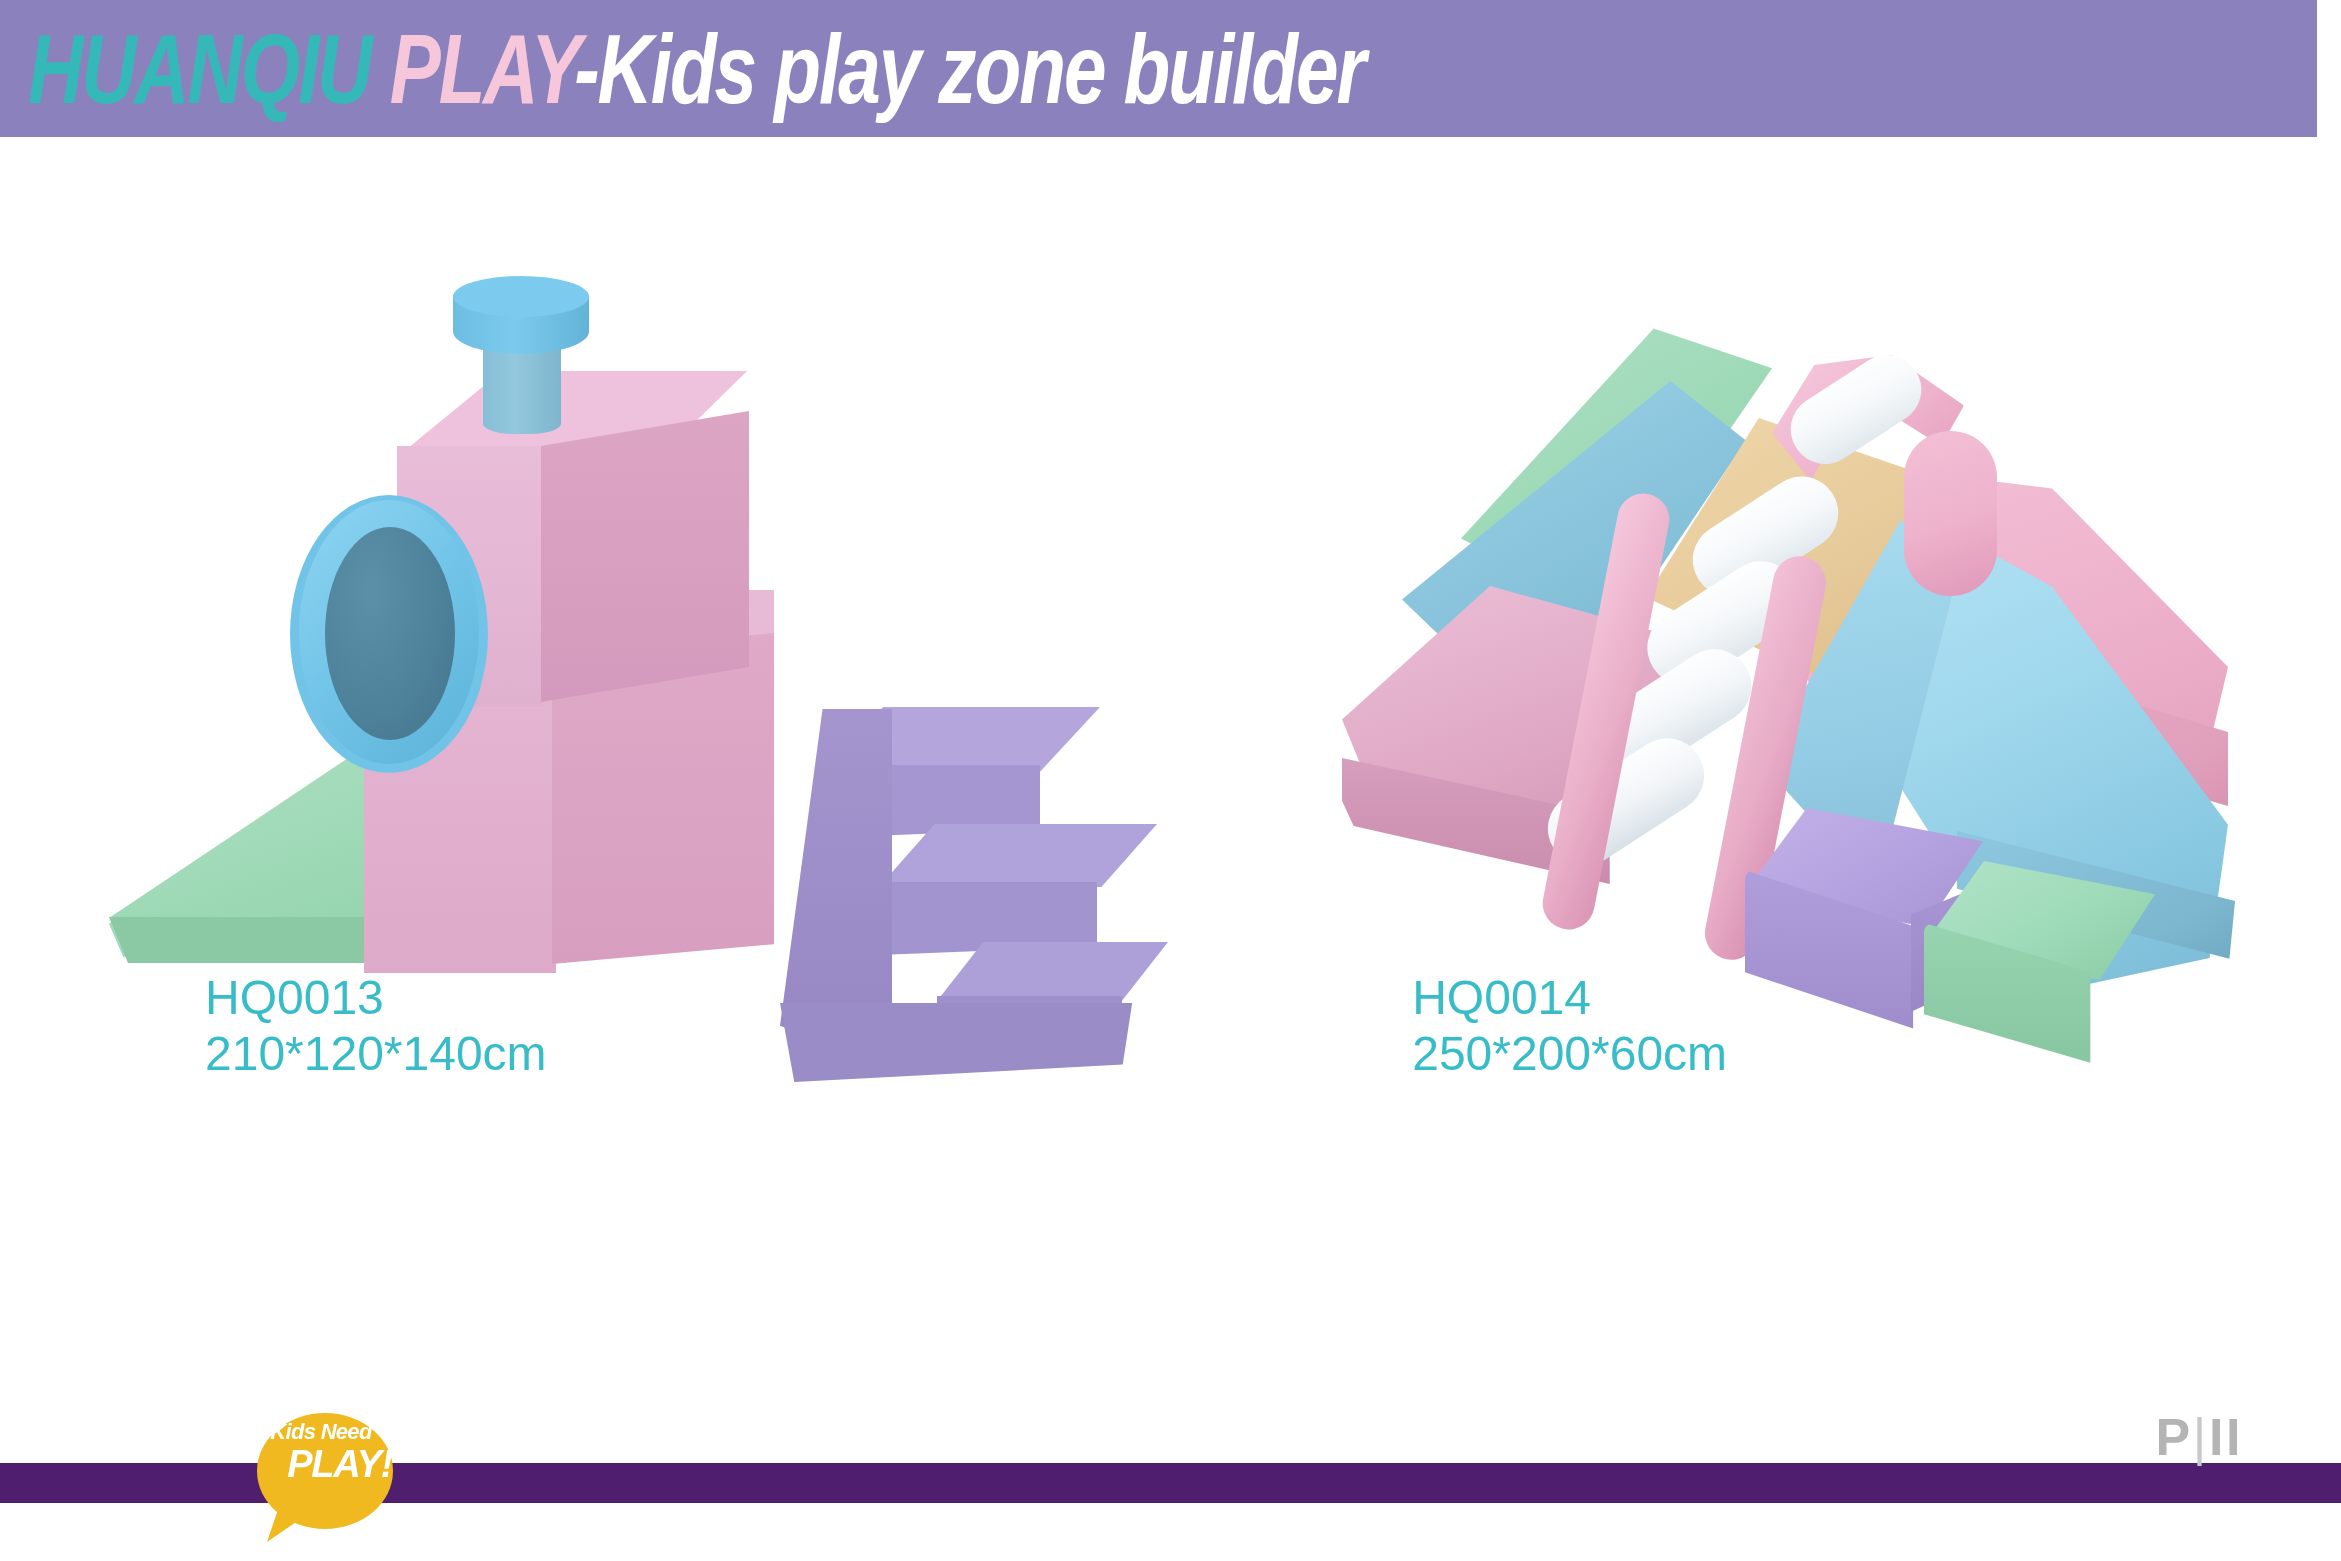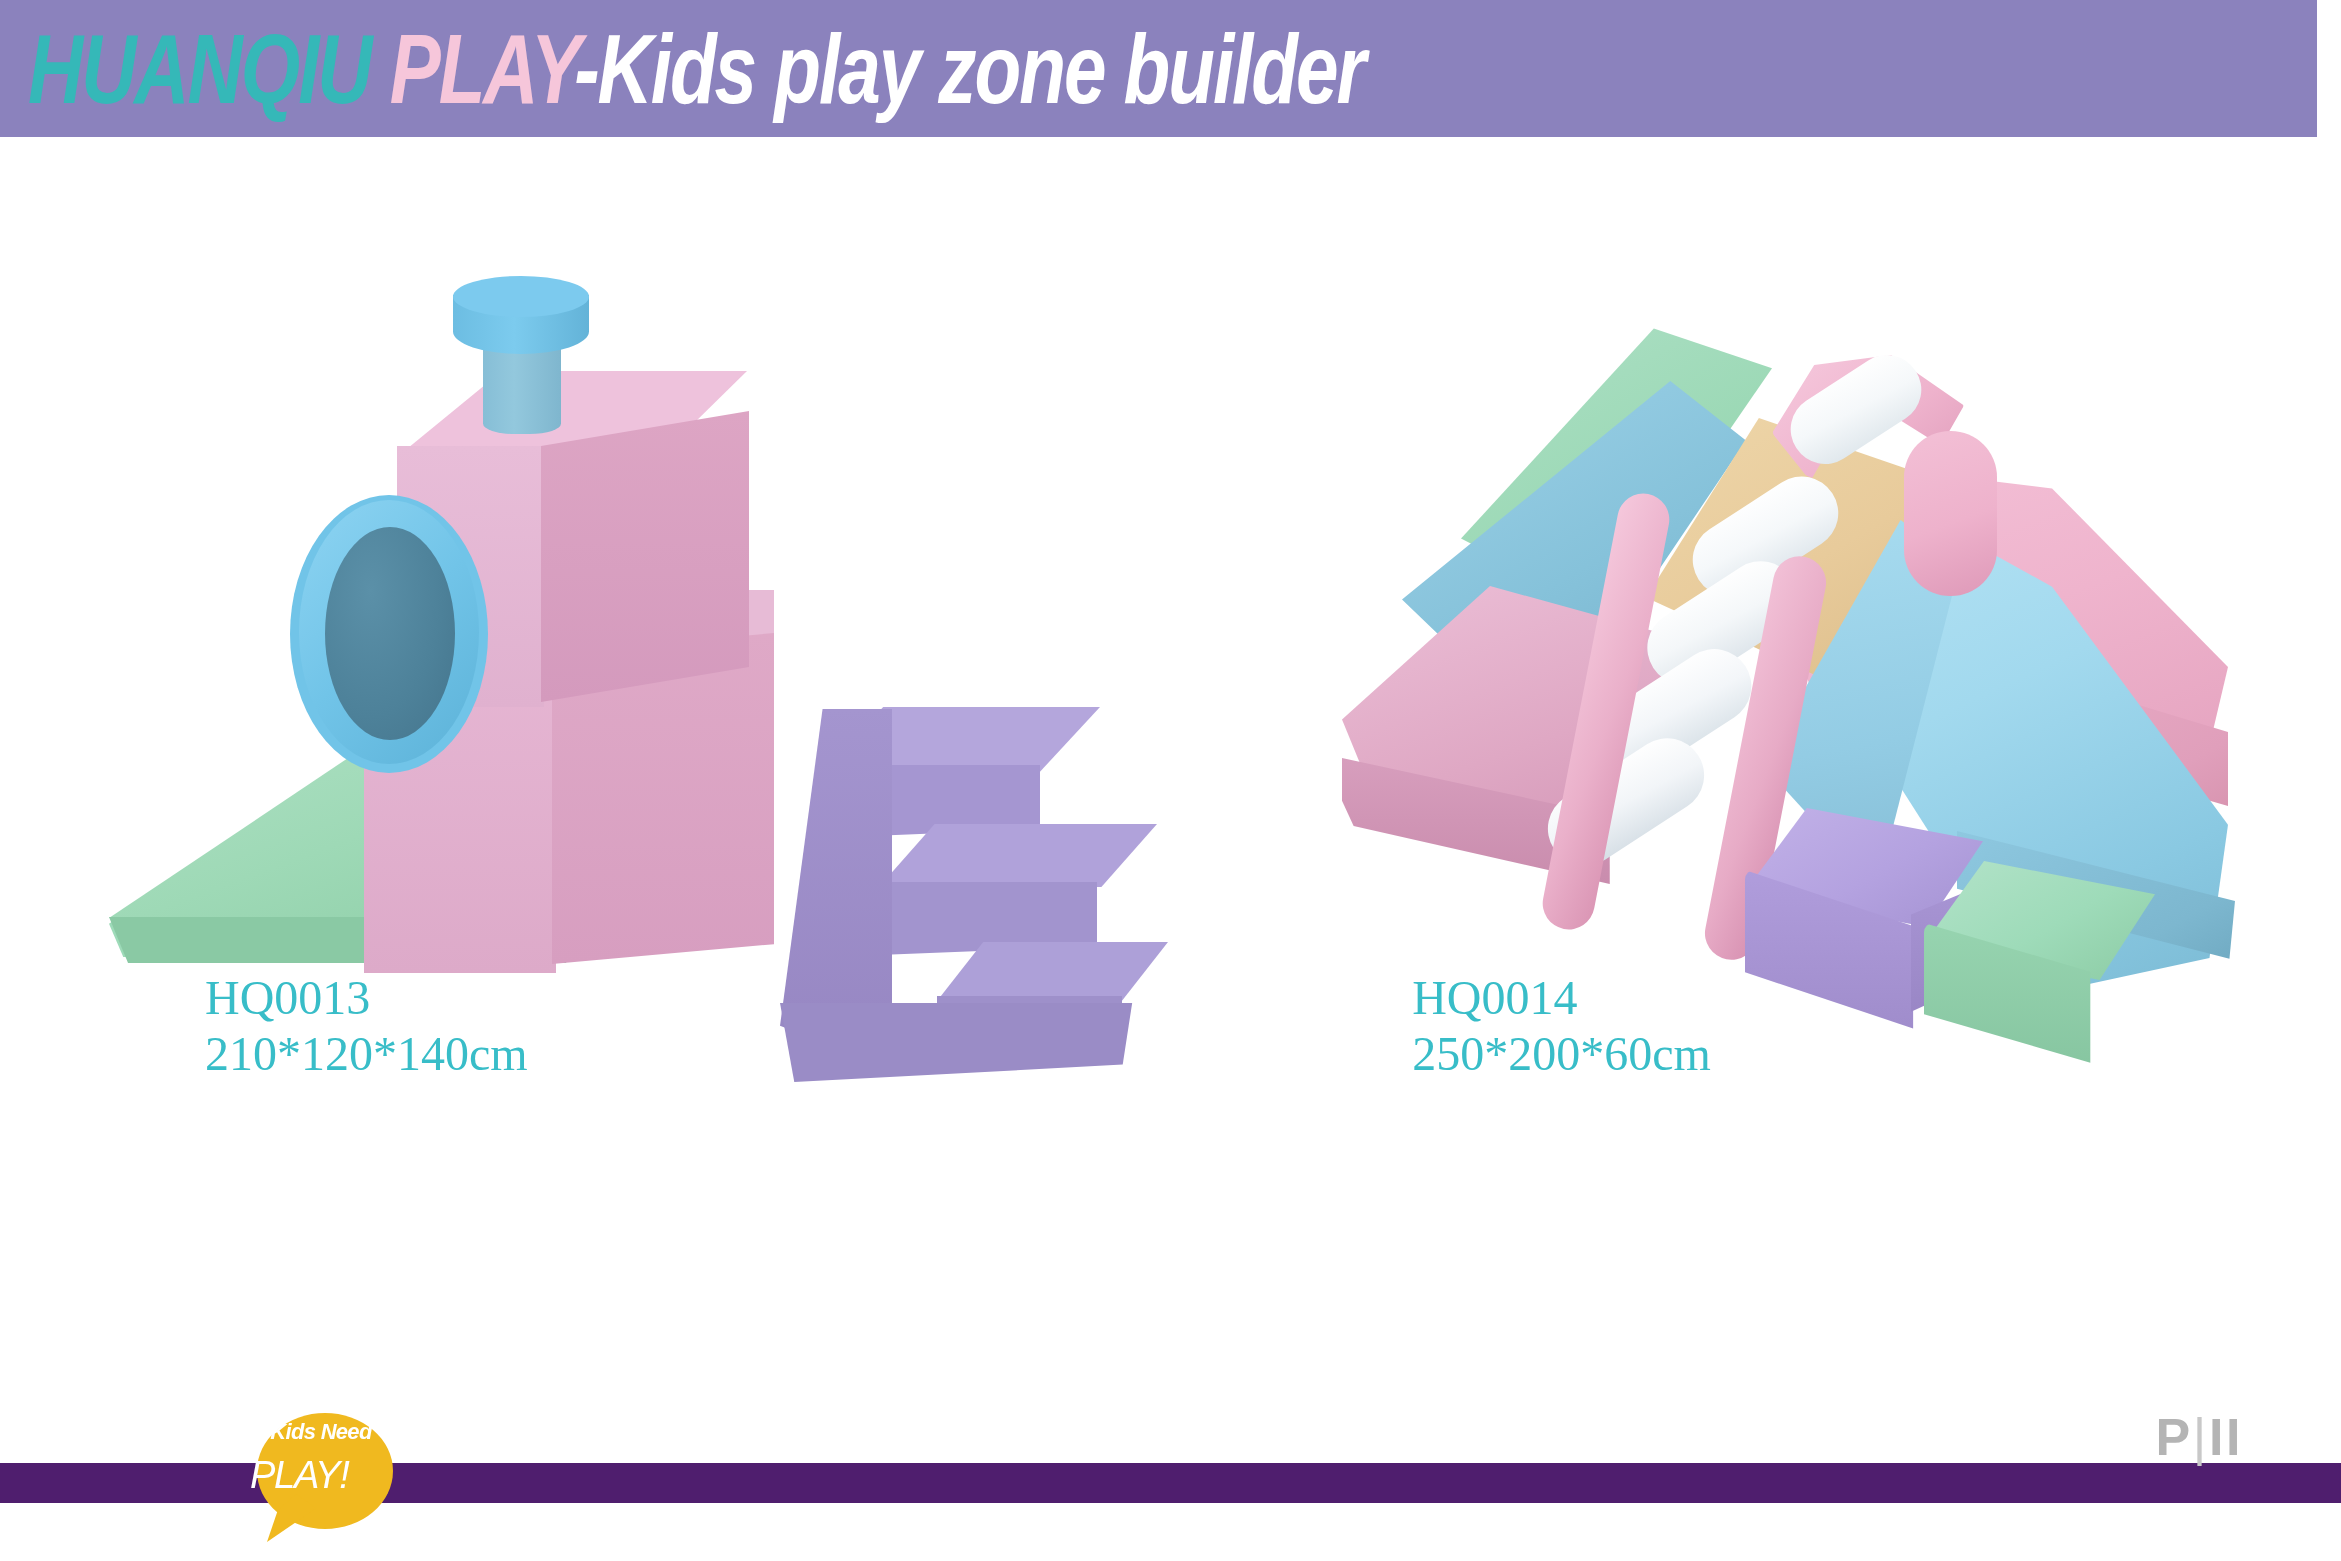--- a/index.html
+++ b/index.html
@@ -32,21 +32,21 @@
 
   .product{ position:absolute; }
   .product-figure{ position:absolute; }
 
   
   .shape{ position:absolute; }
 
   .caption{
     position:absolute; color:#38bdc8;
     font-size:48px; line-height:56px; white-space:nowrap;
-    font-family:Liberation Serif, serif;
+    font-family:Liberation Sans, sans-serif;
   }
 
   
   .footer-bar{
     position:absolute; left:0; top:1463px; width:2342px; height:40px;
     background:#4f1e6e;
   }
   .logo{
     position:absolute; left:250px; top:1413px; width:147px; height:132px;
   }
@@ -58,22 +58,22 @@
     position:absolute; left:17px; top:81px; width:49px; height:48px;
     background:#f0b91f;
     clip-path:polygon(60% 0%, 100% 30%, 0% 100%, 22% 34%);
   }
   .logo-l1{
     position:absolute; left:0; top:6px; width:142px; text-align:center;
     color:#fff; font-size:22px; font-style:italic; font-weight:bold;
     letter-spacing:-0.7px;
   }
   .logo-l2{
-    position:absolute; left:0; top:41px; width:142px; text-align:left;
-    color:#fff; font-size:38px; font-style:italic; font-weight:normal;
+    position:absolute; left:0; top:30px; width:142px; text-align:right;
+    color:#fff; font-size:38px; font-style:italic; font-weight:bold;
     letter-spacing:-1.3px;
   }
   .pageno{
     position:absolute; right:99px; top:1407px;
     color:#b4b4b4; font-size:52px; font-weight:bold; letter-spacing:2.6px;
   }
   .pageno .sep{ font-weight:normal; color:#c8c8c8; }
 </style>
 </head>
 <body>

